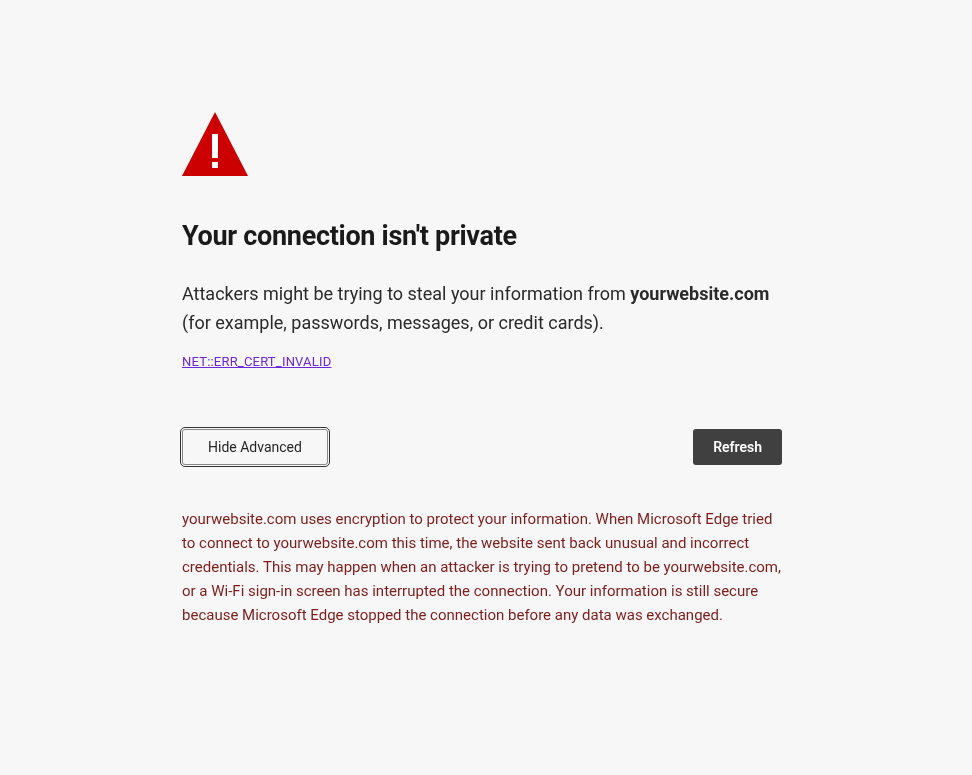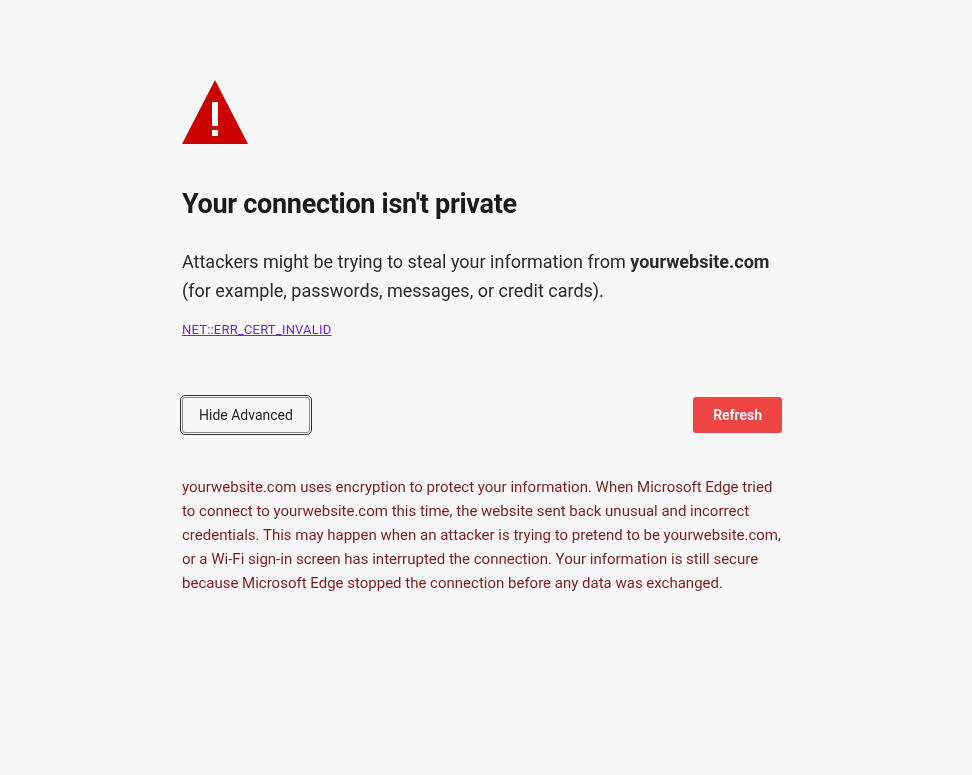--- a/index.html
+++ b/index.html
@@ -12,20 +12,21 @@
       background-color: #f7f7f7;
       color: #262626;
       width: 972px;
       height: 775px;
       overflow: hidden;
     }
     .container {
       max-width: 600px;
       margin-left: 182px;
       padding-top: 80px;
+      margin-top: 32px;
     }
     .warning-icon {
       margin-bottom: 44px;
     }
     .warning-icon svg {
       display: block;
     }
     .title {
       font-size: 27px;
       font-weight: 700;
@@ -53,29 +54,29 @@
       display: flex;
       justify-content: space-between;
       align-items: center;
       margin-bottom: 42px;
     }
     .advanced-button {
       background-color: transparent;
       border: 1px solid #888888;
       color: #262626;
       font-size: 14px;
-      padding: 9px 16px;
+      padding: 9px 25px;
       border-radius: 3px;
       cursor: pointer;
       font-family: inherit;
       outline: 1px solid #333333;
       outline-offset: 1px;
     }
     .refresh-button {
-      background-color: #ef4444;
+      background-color: #404040;
       border: none;
       color: #ffffff;
       font-size: 14px;
       font-weight: 600;
       padding: 10px 20px;
       border-radius: 3px;
       cursor: pointer;
       font-family: inherit;
     }
     .details-paragraph {

